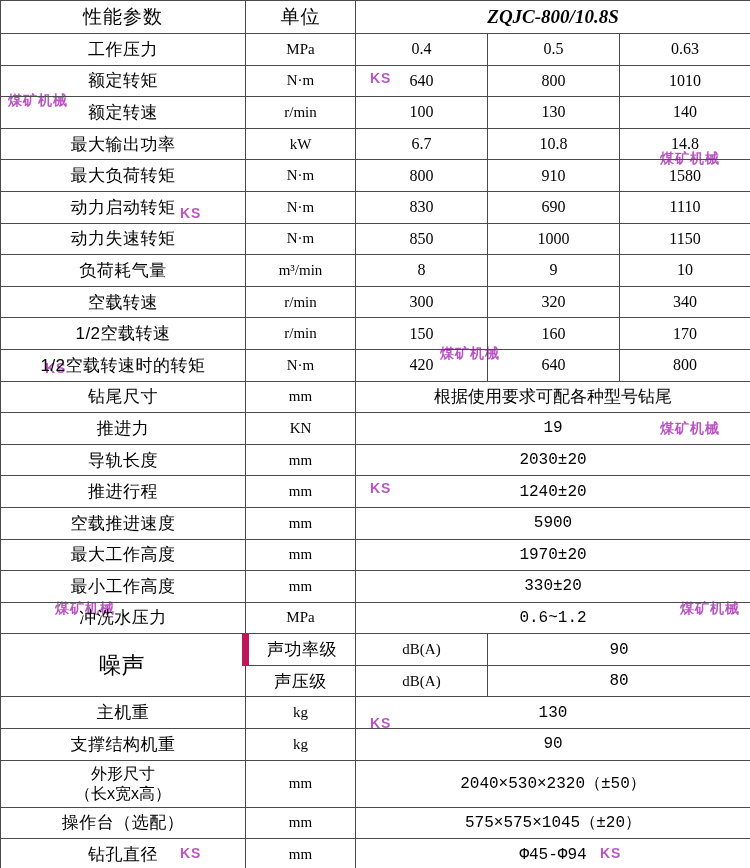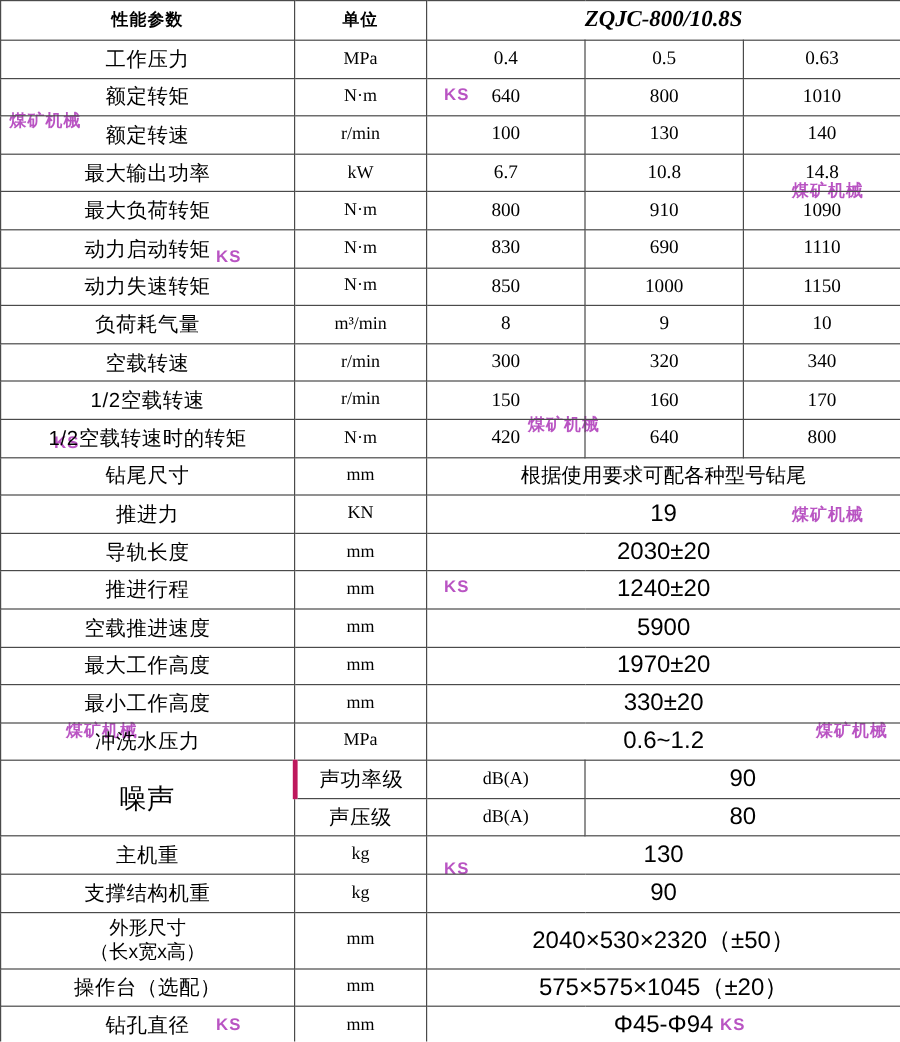--- a/index.html
+++ b/index.html
@@ -30,22 +30,22 @@
     background: transparent;
   }
   
   col.c-name   { width: 245px; }
   col.c-unit   { width: 110px; }
   col.c-v1     { width: 132px; }
   col.c-v2     { width: 132px; }
   col.c-v3     { width: 131px; }
 
   .hdr {
-    font-weight: bold;
-    font-size: 14px;
+    font-weight: normal;
+    font-size: 19px;
     height: 32px;
     letter-spacing: 1px;
   }
   .hdr-model {
     font-weight: bold;
     font-size: 19px;
     font-family: "Liberation Serif", serif;
     font-style: italic;
   }
   .name {
@@ -55,22 +55,22 @@
   }
   .unit {
     font-size: 15px;
     font-family: "Liberation Serif", serif;
   }
   .val {
     font-size: 16px;
     font-family: "Liberation Serif", serif;
   }
   .val-wide {
-    font-size: 20px;
-    font-family: Liberation Sans, sans-serif;
+    font-size: 16px;
+    font-family: Liberation Mono, monospace;
   }
   .name-cn {
     font-size: 17px;
   }
   .noise-label {
     font-size: 23px;
   }
   .two-line {
     font-size: 16px;
     line-height: 1.25;
@@ -162,21 +162,21 @@
       <td class="unit">kW</td>
       <td class="val">6.7</td>
       <td class="val">10.8</td>
       <td class="val">14.8</td>
     </tr>
     <tr>
       <td class="name">最大负荷转矩</td>
       <td class="unit">N·m</td>
       <td class="val">800</td>
       <td class="val">910</td>
-      <td class="val">1090</td>
+      <td class="val">1580</td>
     </tr>
     <tr>
       <td class="name">动力启动转矩</td>
       <td class="unit">N·m</td>
       <td class="val">830</td>
       <td class="val">690</td>
       <td class="val">1110</td>
     </tr>
     <tr>
       <td class="name">动力失速转矩</td>
@@ -250,21 +250,21 @@
       <td class="val-wide" colspan="3">330±20</td>
     </tr>
     <tr>
       <td class="name">冲洗水压力</td>
       <td class="unit">MPa</td>
       <td class="val-wide" colspan="3">0.6~1.2</td>
     </tr>
 
     <tr>
       <td class="noise-label" rowspan="2" style="width:90px;">噪声</td>
-      <td class="name" style="border-left:4px solid #be185d;">声功率级</td>
+      <td class="name" style="border-left:7px solid #be185d;">声功率级</td>
       <td class="unit">dB(A)</td>
       <td class="val-wide" colspan="2">90</td>
     </tr>
     <tr>
       <td class="name">声压级</td>
       <td class="unit">dB(A)</td>
       <td class="val-wide" colspan="2">80</td>
     </tr>
 
     <tr>

